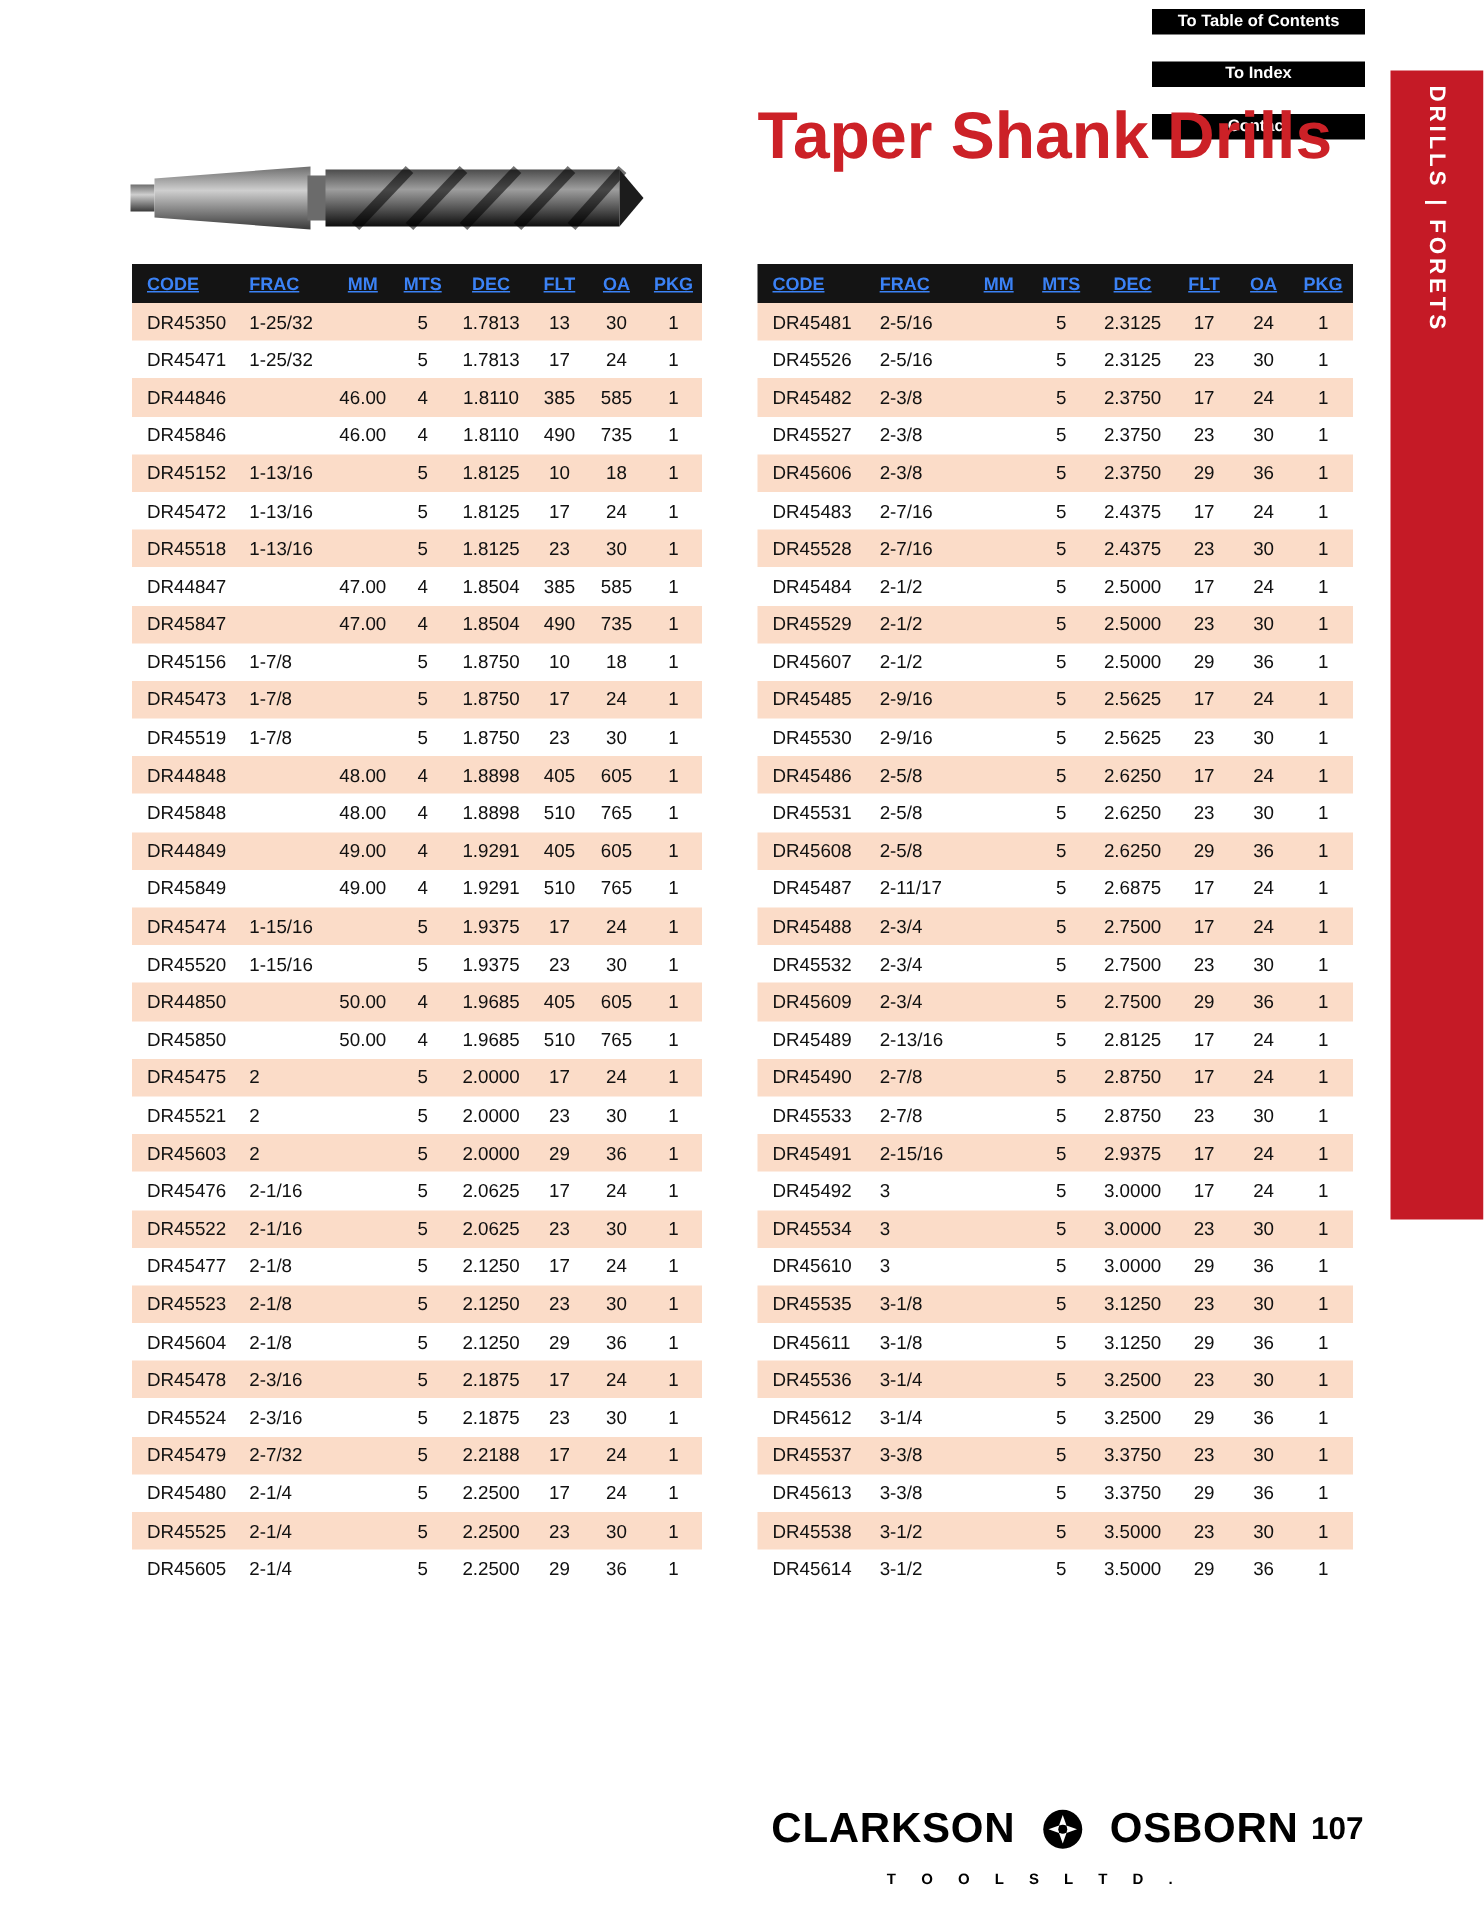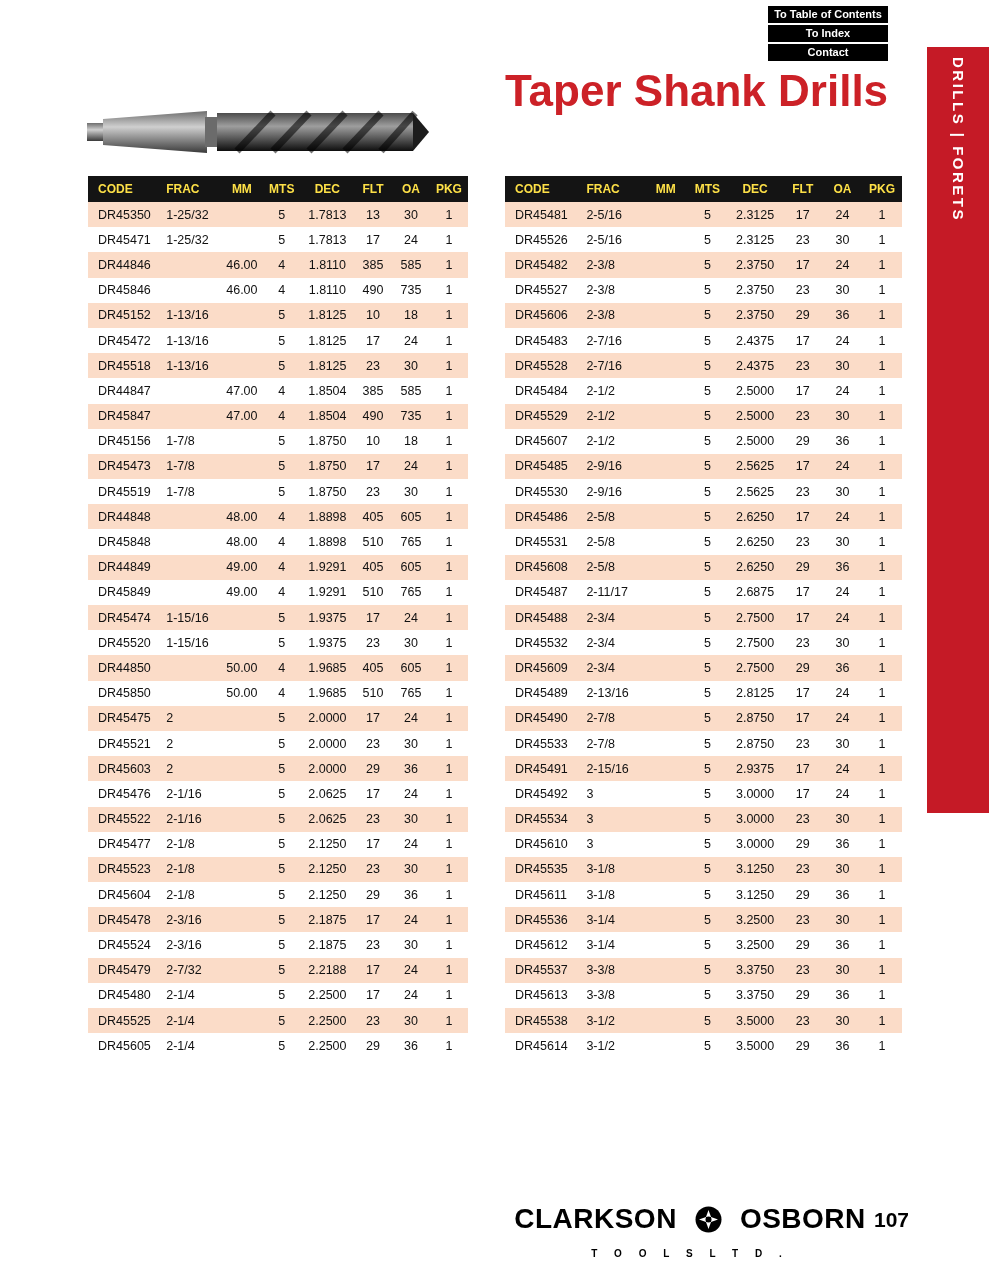--- a/index.html
+++ b/index.html
@@ -2,21 +2,21 @@
 <html><head>
 <meta charset="utf-8">
 <style>
   html,body { margin:0; padding:0; }
   body {
     width:989px; height:1280px; position:relative; overflow:hidden;
     background:#ffffff; font-family:"Liberation Sans", sans-serif; color:#111;
   }
 
   
-  .nav { position:absolute; top:6px; left:768px; width:120px; display:flex; flex-direction:column; gap:2px; }
+  .nav { position:absolute; top:6px; left:768px; width:142px; display:flex; flex-direction:column; gap:18px; }
   .nav-btn {
     background:#000; color:#fff; font-size:11px; font-weight:bold;
     text-align:center; height:15px; line-height:15px; padding:1px 4px; cursor:pointer;
   }
 
   
   .sidebar { position:absolute; right:0; top:47px; width:62px; height:766px; background:#c51a26; }
   .sidebar-label {
     position:absolute; top:10px; left:50%; transform:translateX(-50%);
     writing-mode:vertical-rl; color:#fff; font-weight:bold; font-size:15px; letter-spacing:2.5px; white-space:nowrap;
@@ -30,21 +30,21 @@
   .drill-art { position:absolute; left:85px; top:96px; width:345px; height:74px; }
 
   
   .table { position:absolute; top:176px; font-size:12.5px; }
   .table-left  { left:88px;  width:380px; }
   .table-right { left:505px; width:397px; }
   .tr {
     display:grid; grid-template-columns:19% 16% 11% 10% 14% 10% 10% 10%;
     height:25.2px; align-items:center;
   }
-  .tr.thead { background:#141414; color:#fde047; font-weight:bold; height:26px; font-size:12px; }
+  .tr.thead { background:#141414; color:#3b82f6; font-weight:bold; height:26px; font-size:12px;text-decoration:underline; }
   .tr:nth-child(even) { background:#fbdcc8; }
   .td, .th { text-align:center; white-space:nowrap; overflow:hidden; }
   .td:first-child, .th:first-child { text-align:left; padding-left:10px; }
   .td:nth-child(2), .th:nth-child(2) { text-align:left; padding-left:6px; }
 
   
   .footer-brand { position:absolute; left:500px; top:1203px; width:380px; text-align:center; }
   .brand-row { display:flex; align-items:center; justify-content:center; gap:18px; font-size:28px; font-weight:bold; color:#000; letter-spacing:0.5px; }
   .gear-icon { width:27px; height:27px; display:inline-block; }
   .tools-line { font-size:10px; font-weight:bold; letter-spacing:7px; margin-top:13px; color:#000; }

